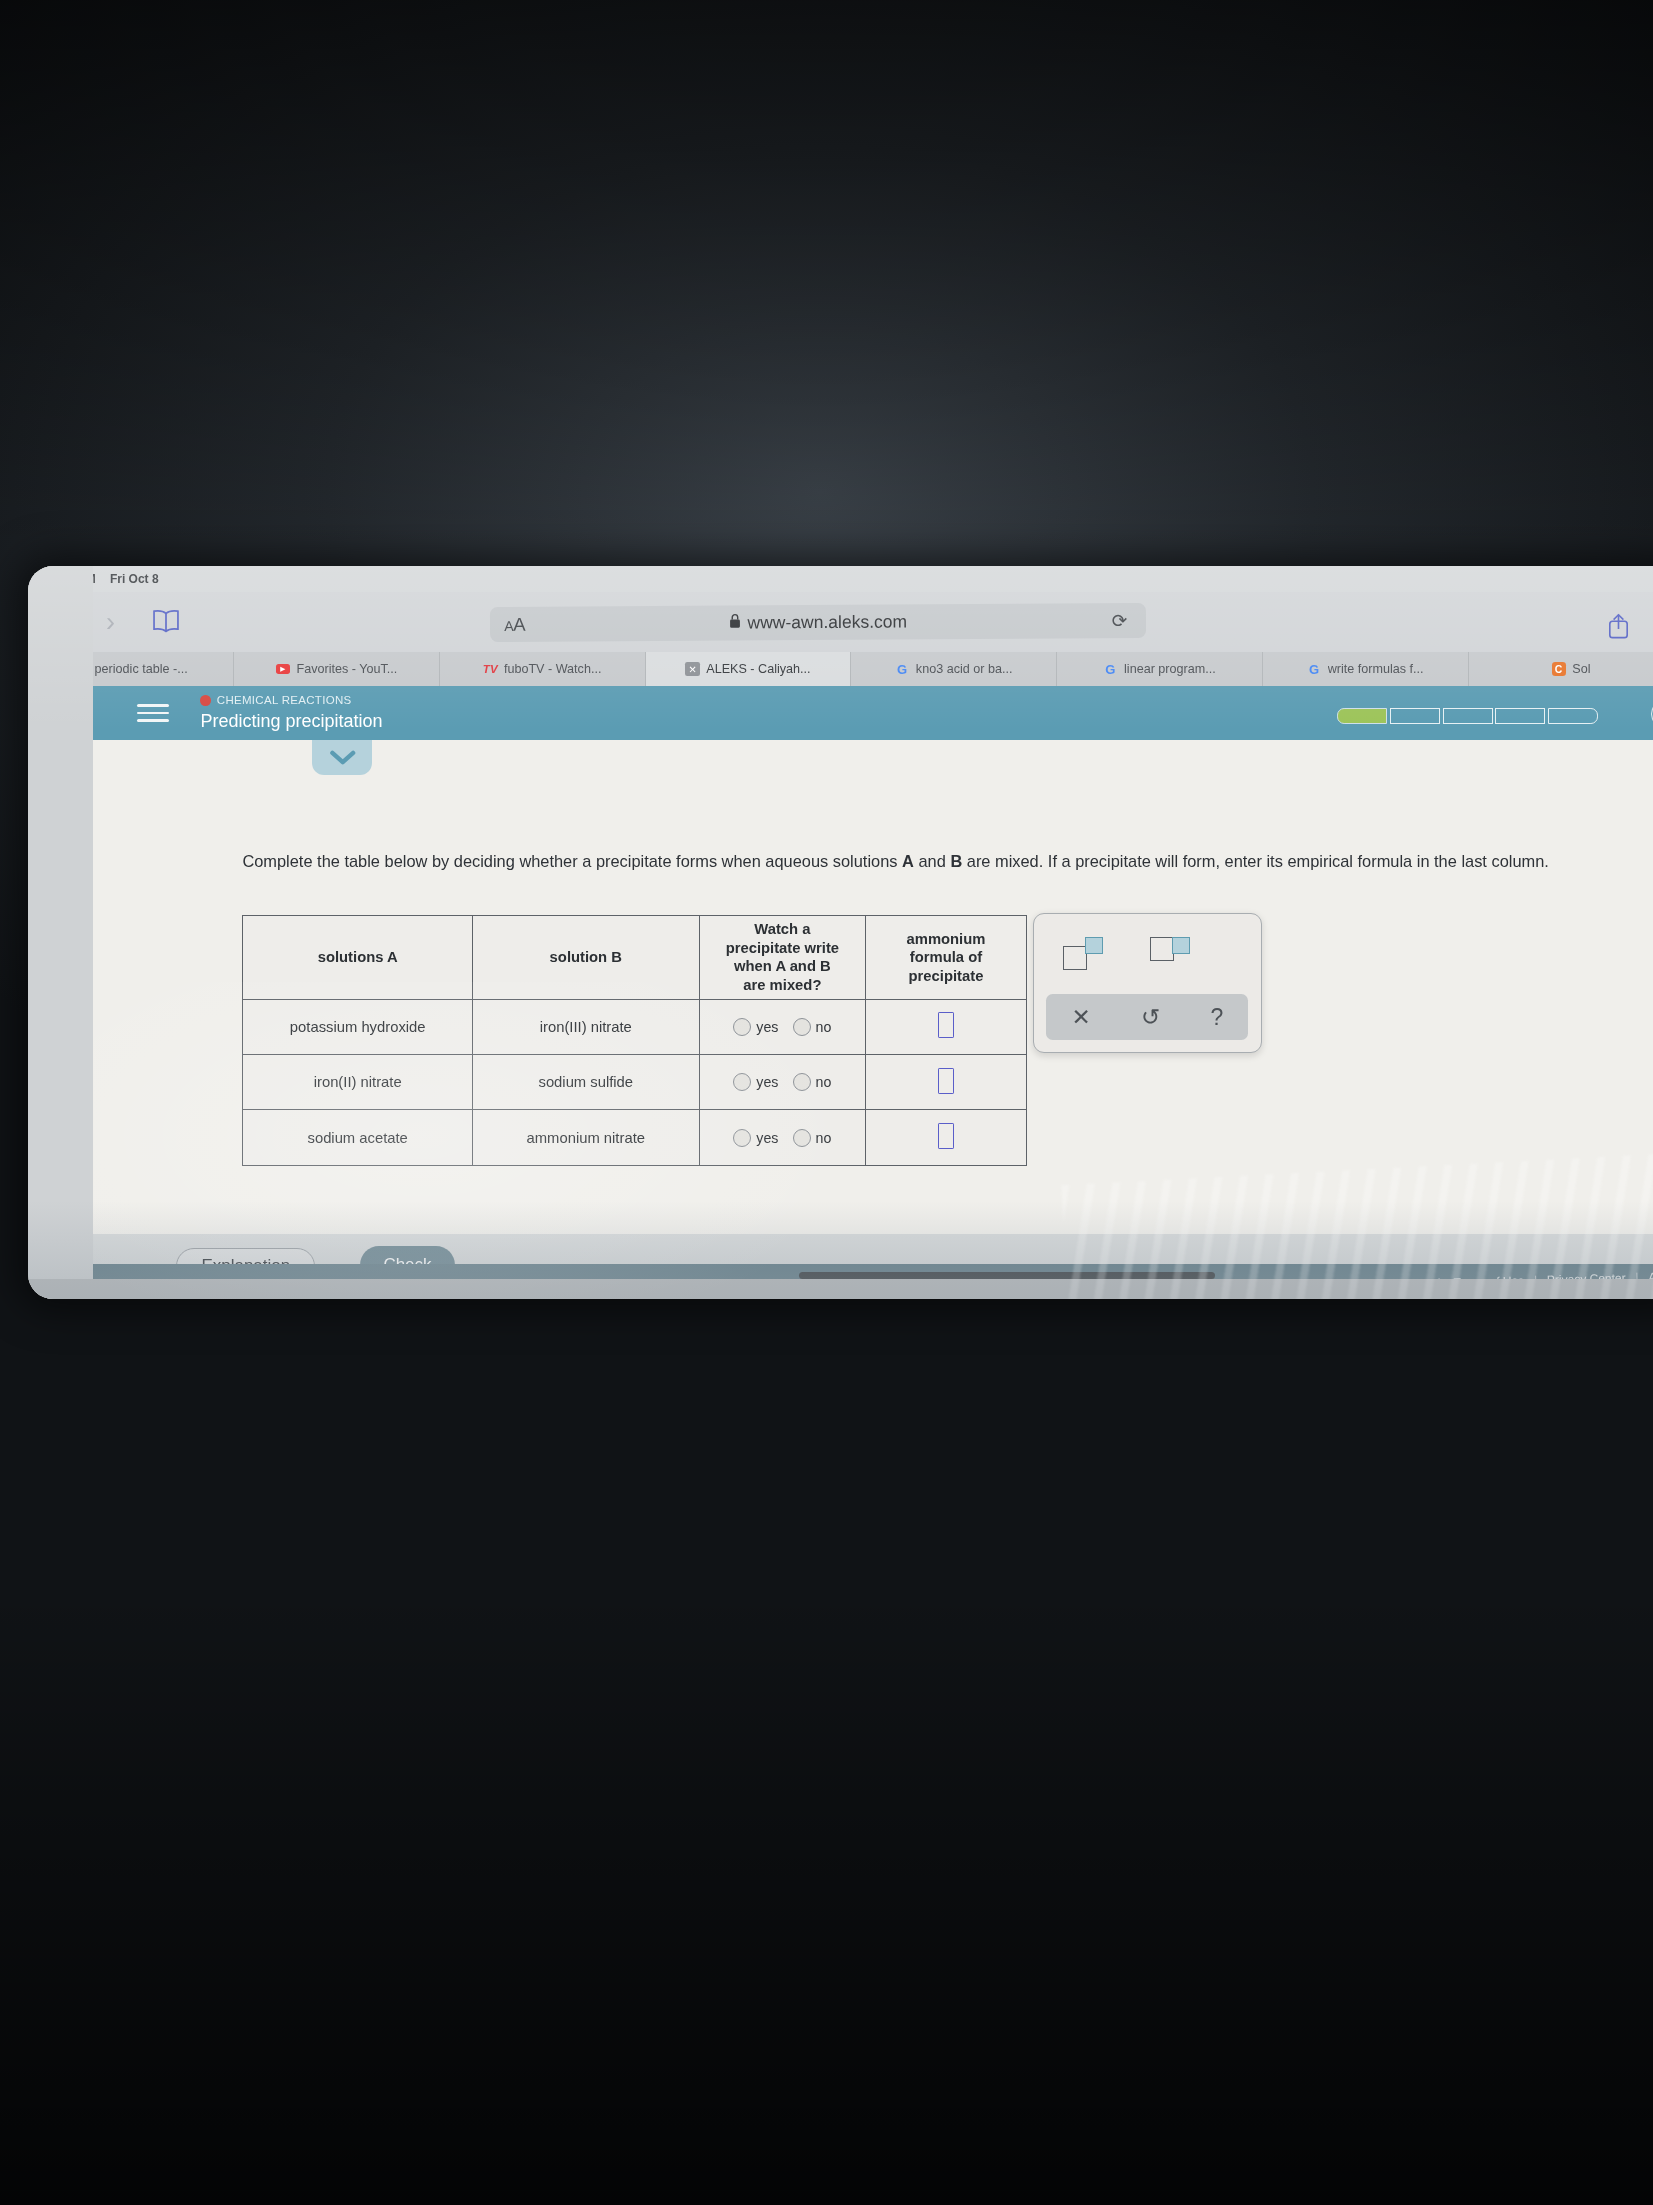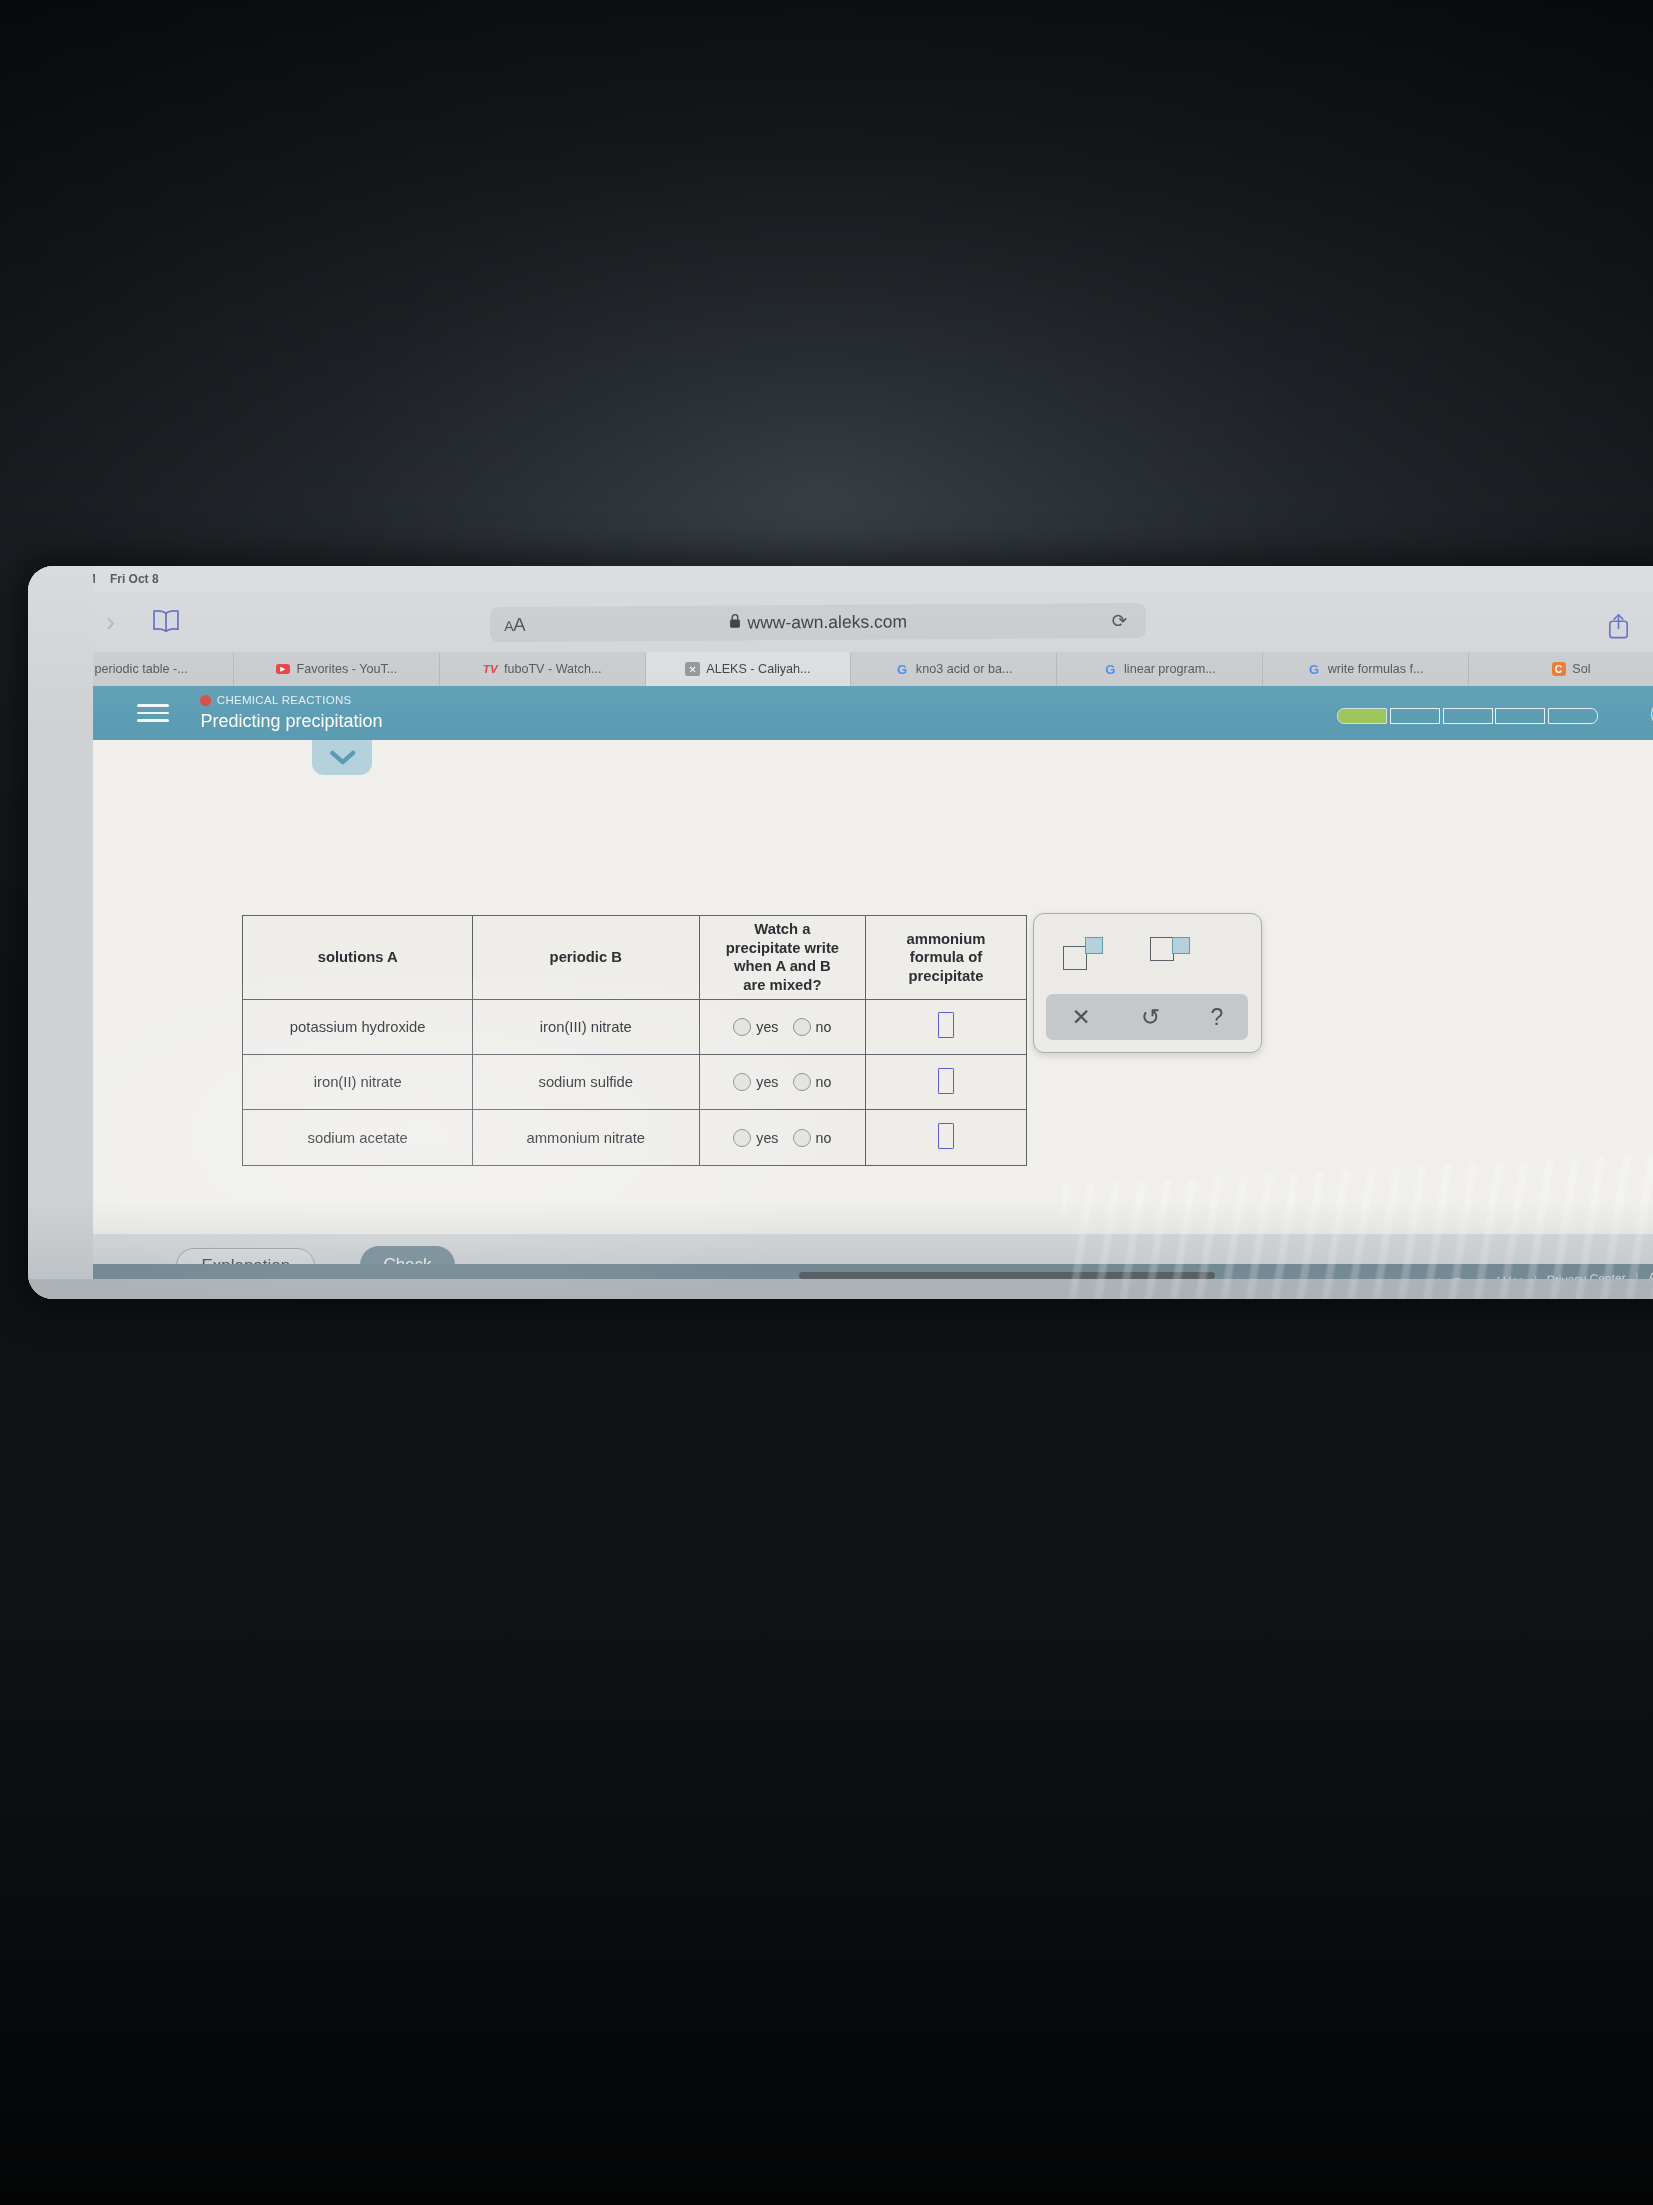--- a/index.html
+++ b/index.html
@@ -390,29 +390,32 @@
         
       </div>
     </div>
 
     <div id="collapse-tab">
       <svg width="29.5" height="18.6" viewBox="0 0 54 34">
           <polyline points="8,9 27,26 46,9" fill="none" stroke="#5b9cb3" stroke-width="8" stroke-linecap="round" stroke-linejoin="round"></polyline>
         </svg>
     </div>
 
+    <div id="prompt">
+      <span>Complete the table below by deciding whether a precipitate forms when aqueous solutions </span><b>A</b><span> and </span><b>B</b><span> are mixed. If a precipitate will form, enter its empirical formula in the last column.</span>
+    </div>
 
     <table id="ptable">
       <thead>
         <tr>
           <th class="col-a">
             <div>solutions A</div>
           </th>
           <th class="col-b">
-            <div>periodic B</div>
+            <div>solution B</div>
           </th>
           <th class="col-q">
             <div>Watch a</div>
             <div>precipitate write</div>
             <div>when A and B</div>
             <div>are mixed?</div>
           </th>
           <th class="col-f">
             <div>ammonium</div>
             <div>formula of</div>

